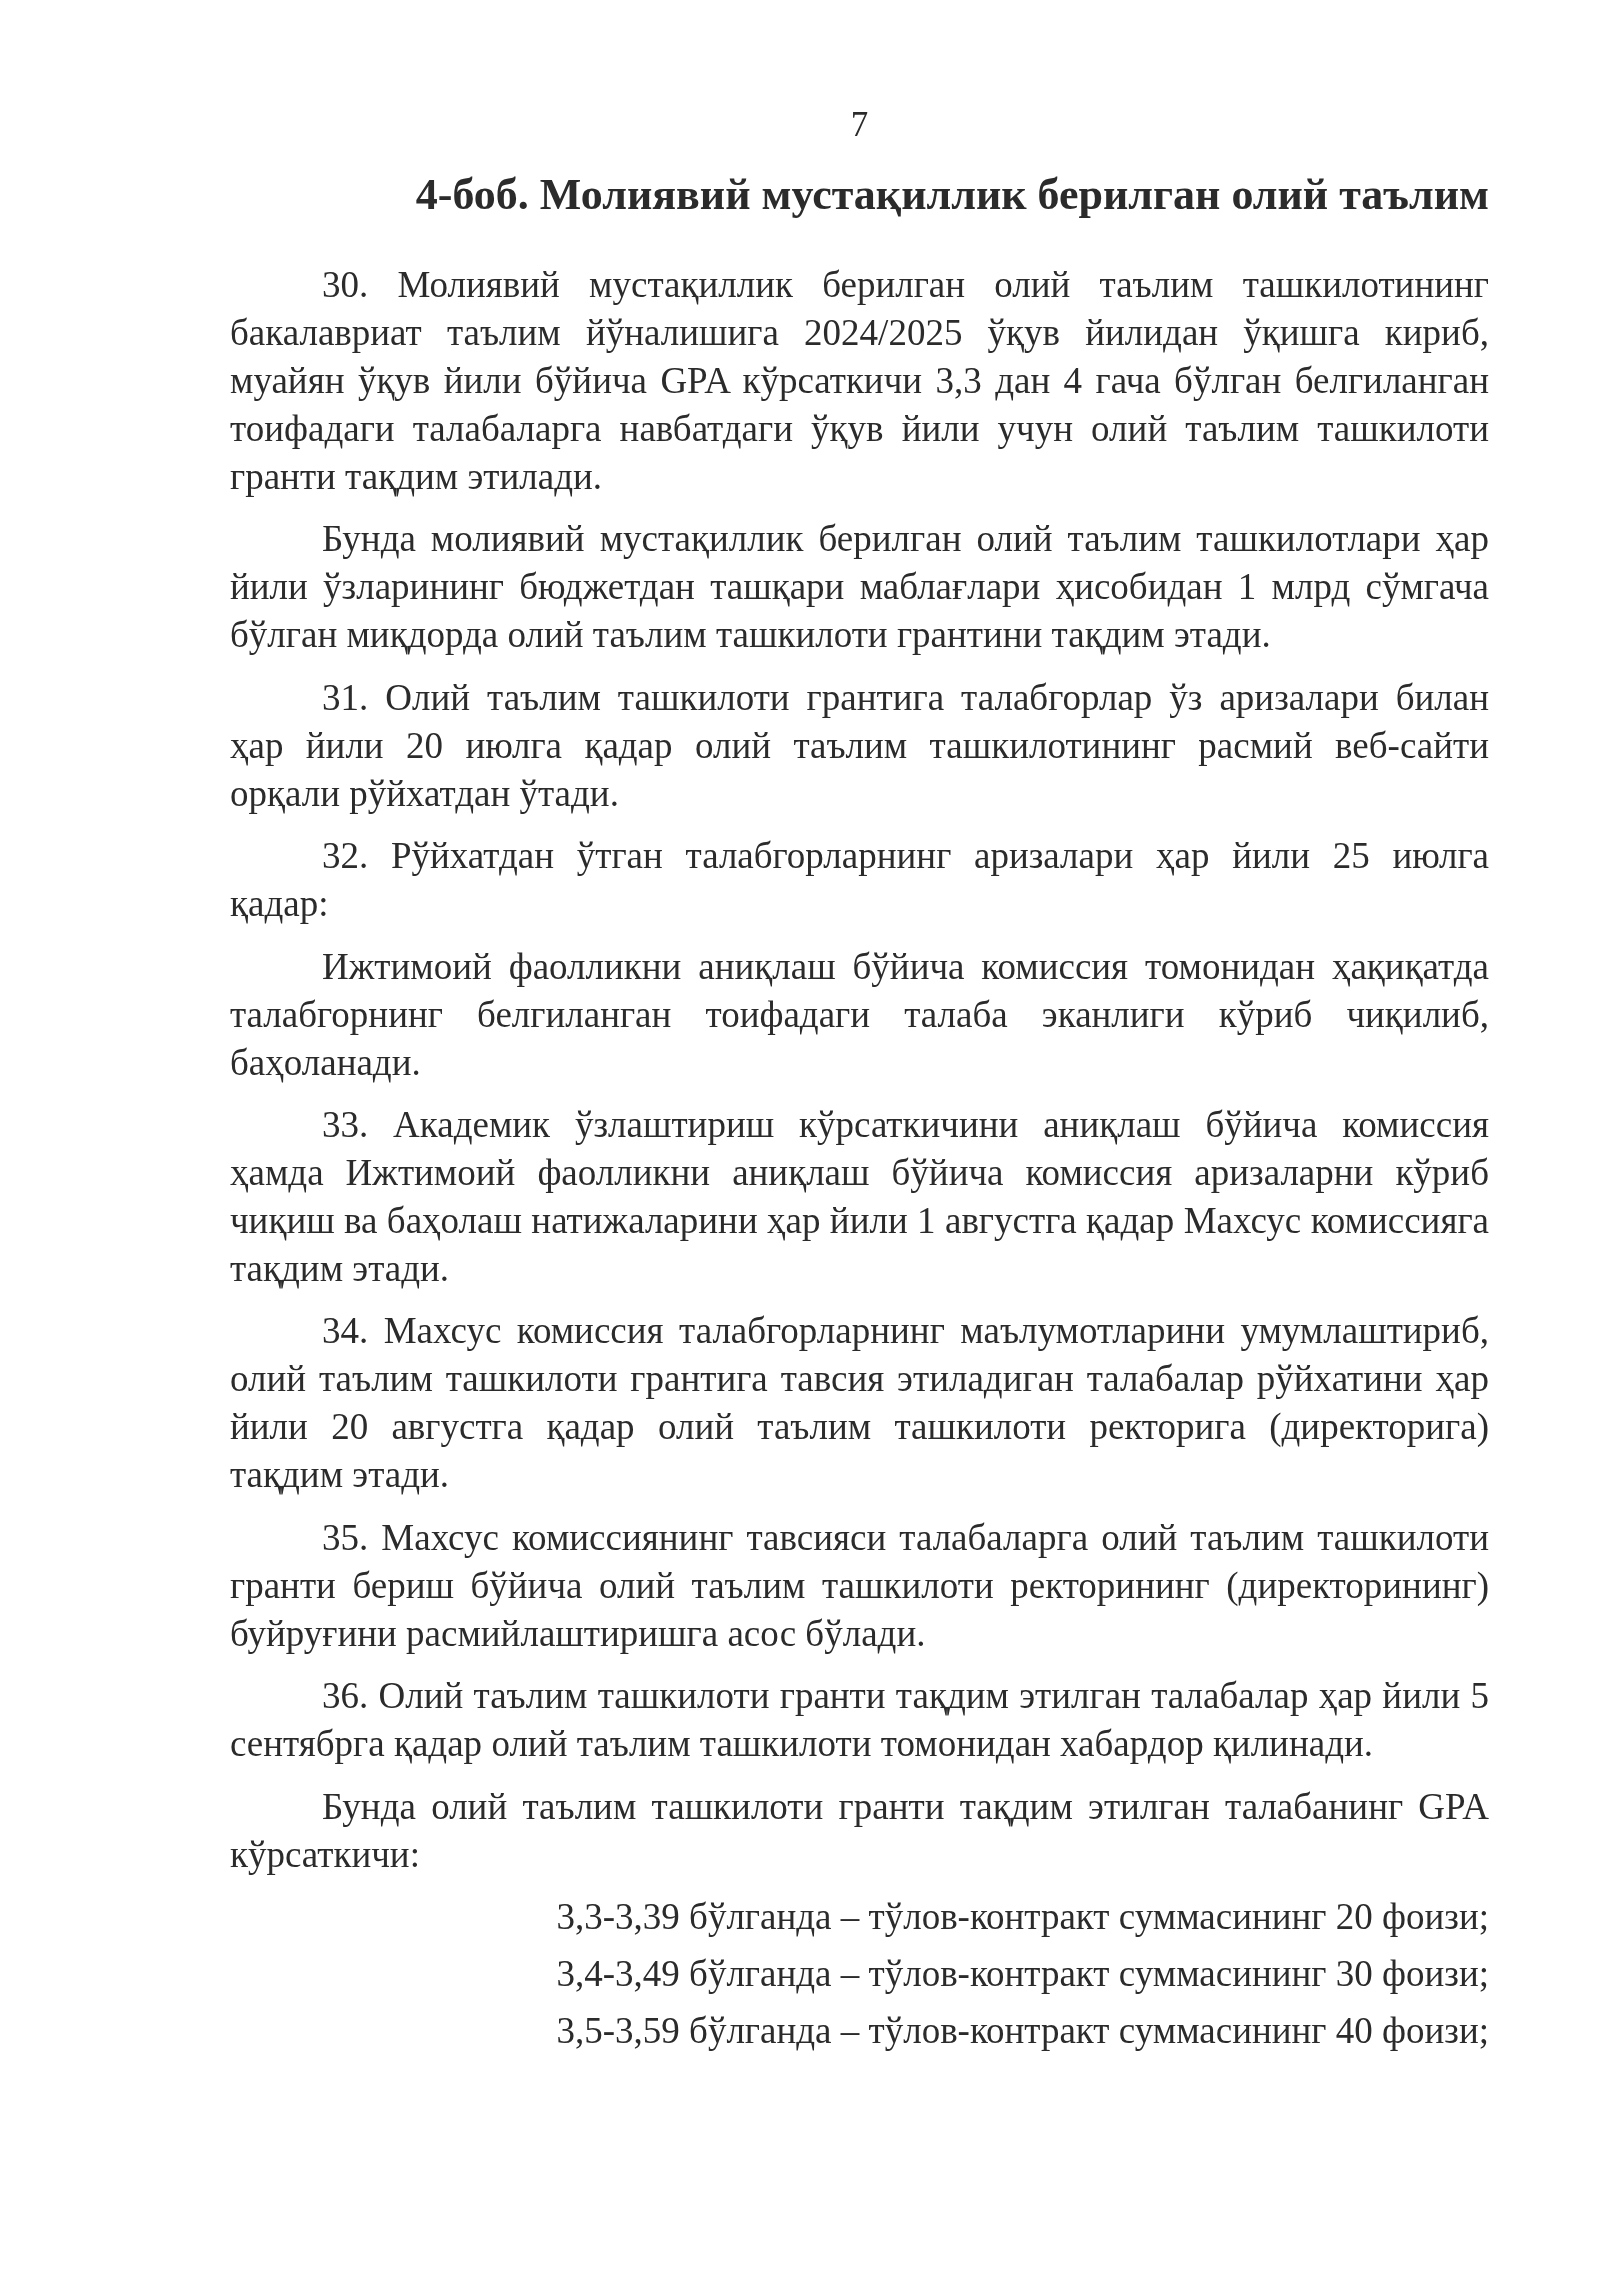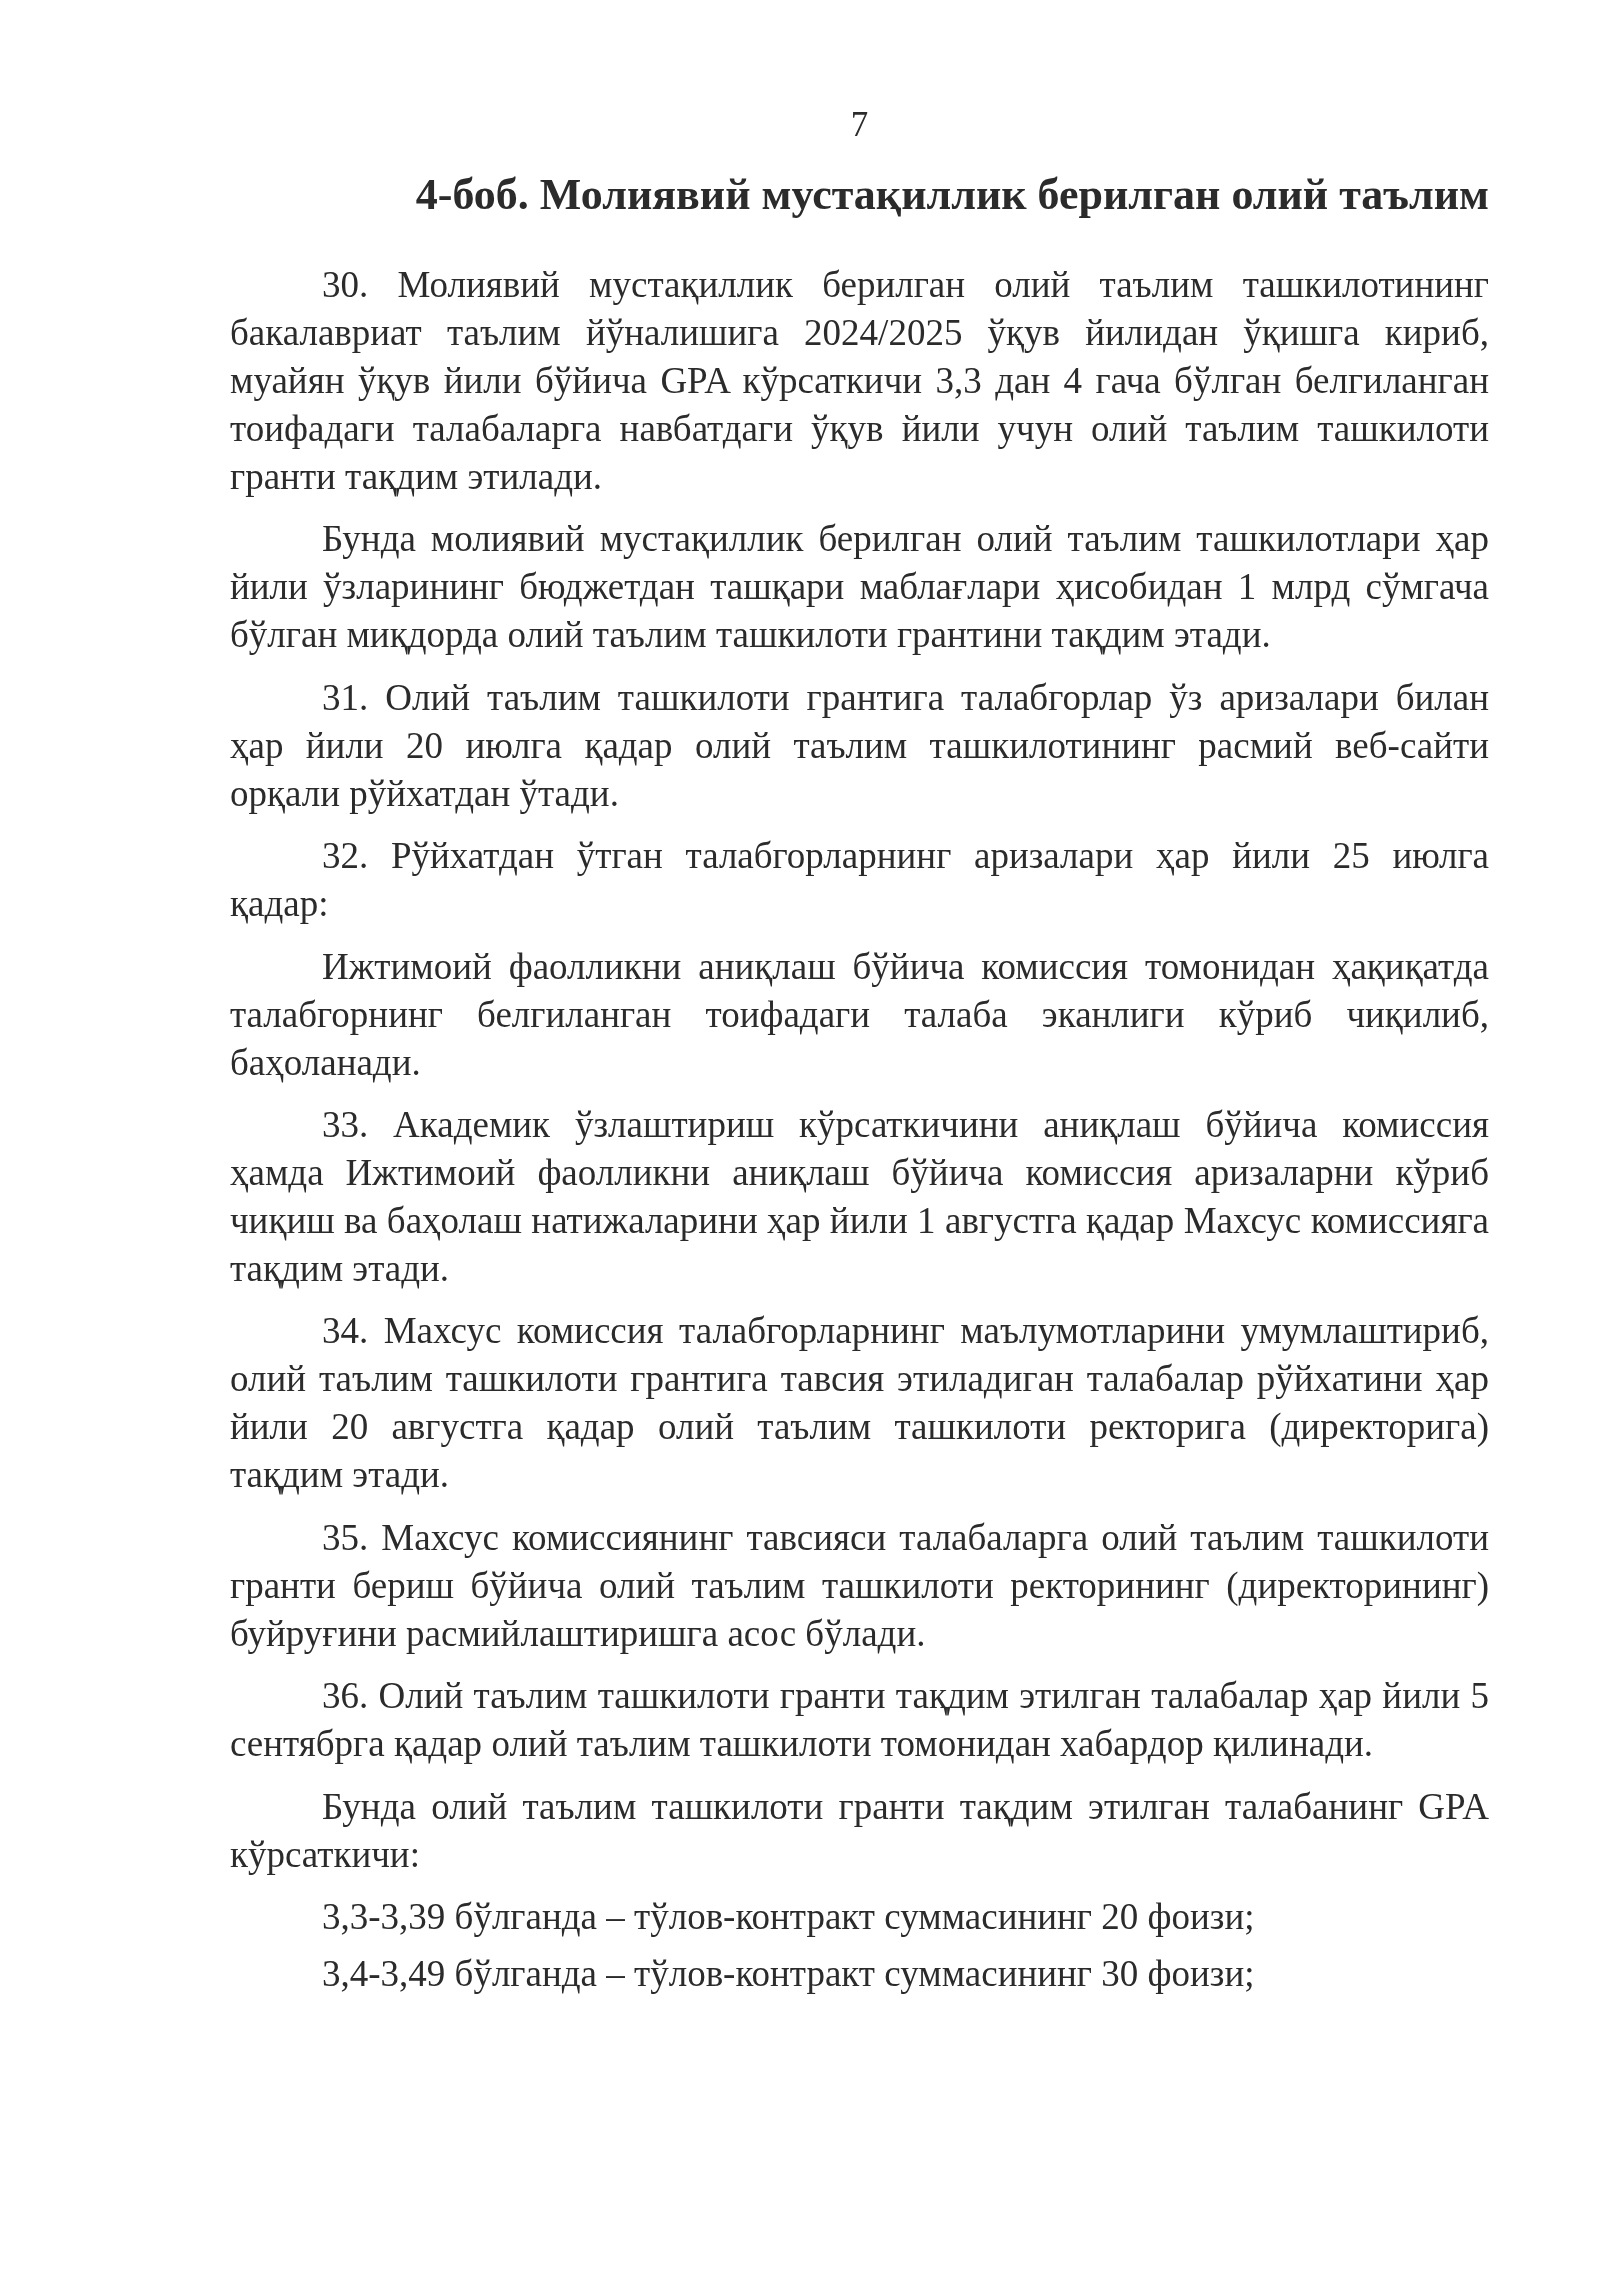--- a/index.html
+++ b/index.html
@@ -7,21 +7,21 @@
   .page {
     position: absolute; left: 230px; top: 105px; width: 1259px;
     font-family: "Liberation Serif", "DejaVu Serif", serif;
     color: #2b2b2b; font-size: 37px; line-height: 48px;
   }
   .page-number { text-align: center; font-size: 35px; line-height: 39px; margin: 0 0 26px 0; }
   .chapter-title { text-align: right; font-weight: bold; font-size: 44px; line-height: 50px; margin: 0 0 41px 0; }
   .chapter-title span { display: block; }
   p { margin: 0 0 14.4px 0; text-indent: 92px; text-align: justify; text-align-last: left; }
   .b { font-weight: normal; }
-  .list-item { text-indent: 92px; margin: 0 0 9.2px 0; text-align: left; }
+  .list-item { text-indent: 92px; margin: 0 0 9.2px 0; text-align: right; }
 </style>
 </head>
 <body>
 
 <div class="page">
   <div class="page-number">7</div>
 
   <div class="chapter-title">
     <span>4-боб. Молиявий мустақиллик берилган олий таълим</span>
   </div>
@@ -42,14 +42,15 @@
   <p><span>34. Махсус комиссия талабгорларнинг маълумотларини умумлаштириб, олий таълим ташкилоти грантига тавсия этиладиган талабалар рўйхатини </span><span class="b">ҳар йили 20 августга қадар</span><span> олий таълим ташкилоти ректорига (директорига) тақдим этади.</span></p>
 
   <p>35. Махсус комиссиянинг тавсияси талабаларга олий таълим ташкилоти гранти бериш бўйича олий таълим ташкилоти ректорининг (директорининг) буйруғини расмийлаштиришга асос бўлади.</p>
 
   <p><span>36. Олий таълим ташкилоти гранти тақдим этилган талабалар </span><span class="b">ҳар йили 5 сентябрга қадар</span><span> олий таълим ташкилоти томонидан хабардор қилинади.</span></p>
 
   <p>Бунда олий таълим ташкилоти гранти тақдим этилган талабанинг GPA кўрсаткичи:</p>
 
   <div class="list-item">3,3-3,39 бўлганда – тўлов-контракт суммасининг 20 фоизи;</div>
   <div class="list-item">3,4-3,49 бўлганда – тўлов-контракт суммасининг 30 фоизи;</div>
+  <div class="list-item">3,5-3,59 бўлганда – тўлов-контракт суммасининг 40 фоизи;</div>
 </div>
 
 
 </body></html>

